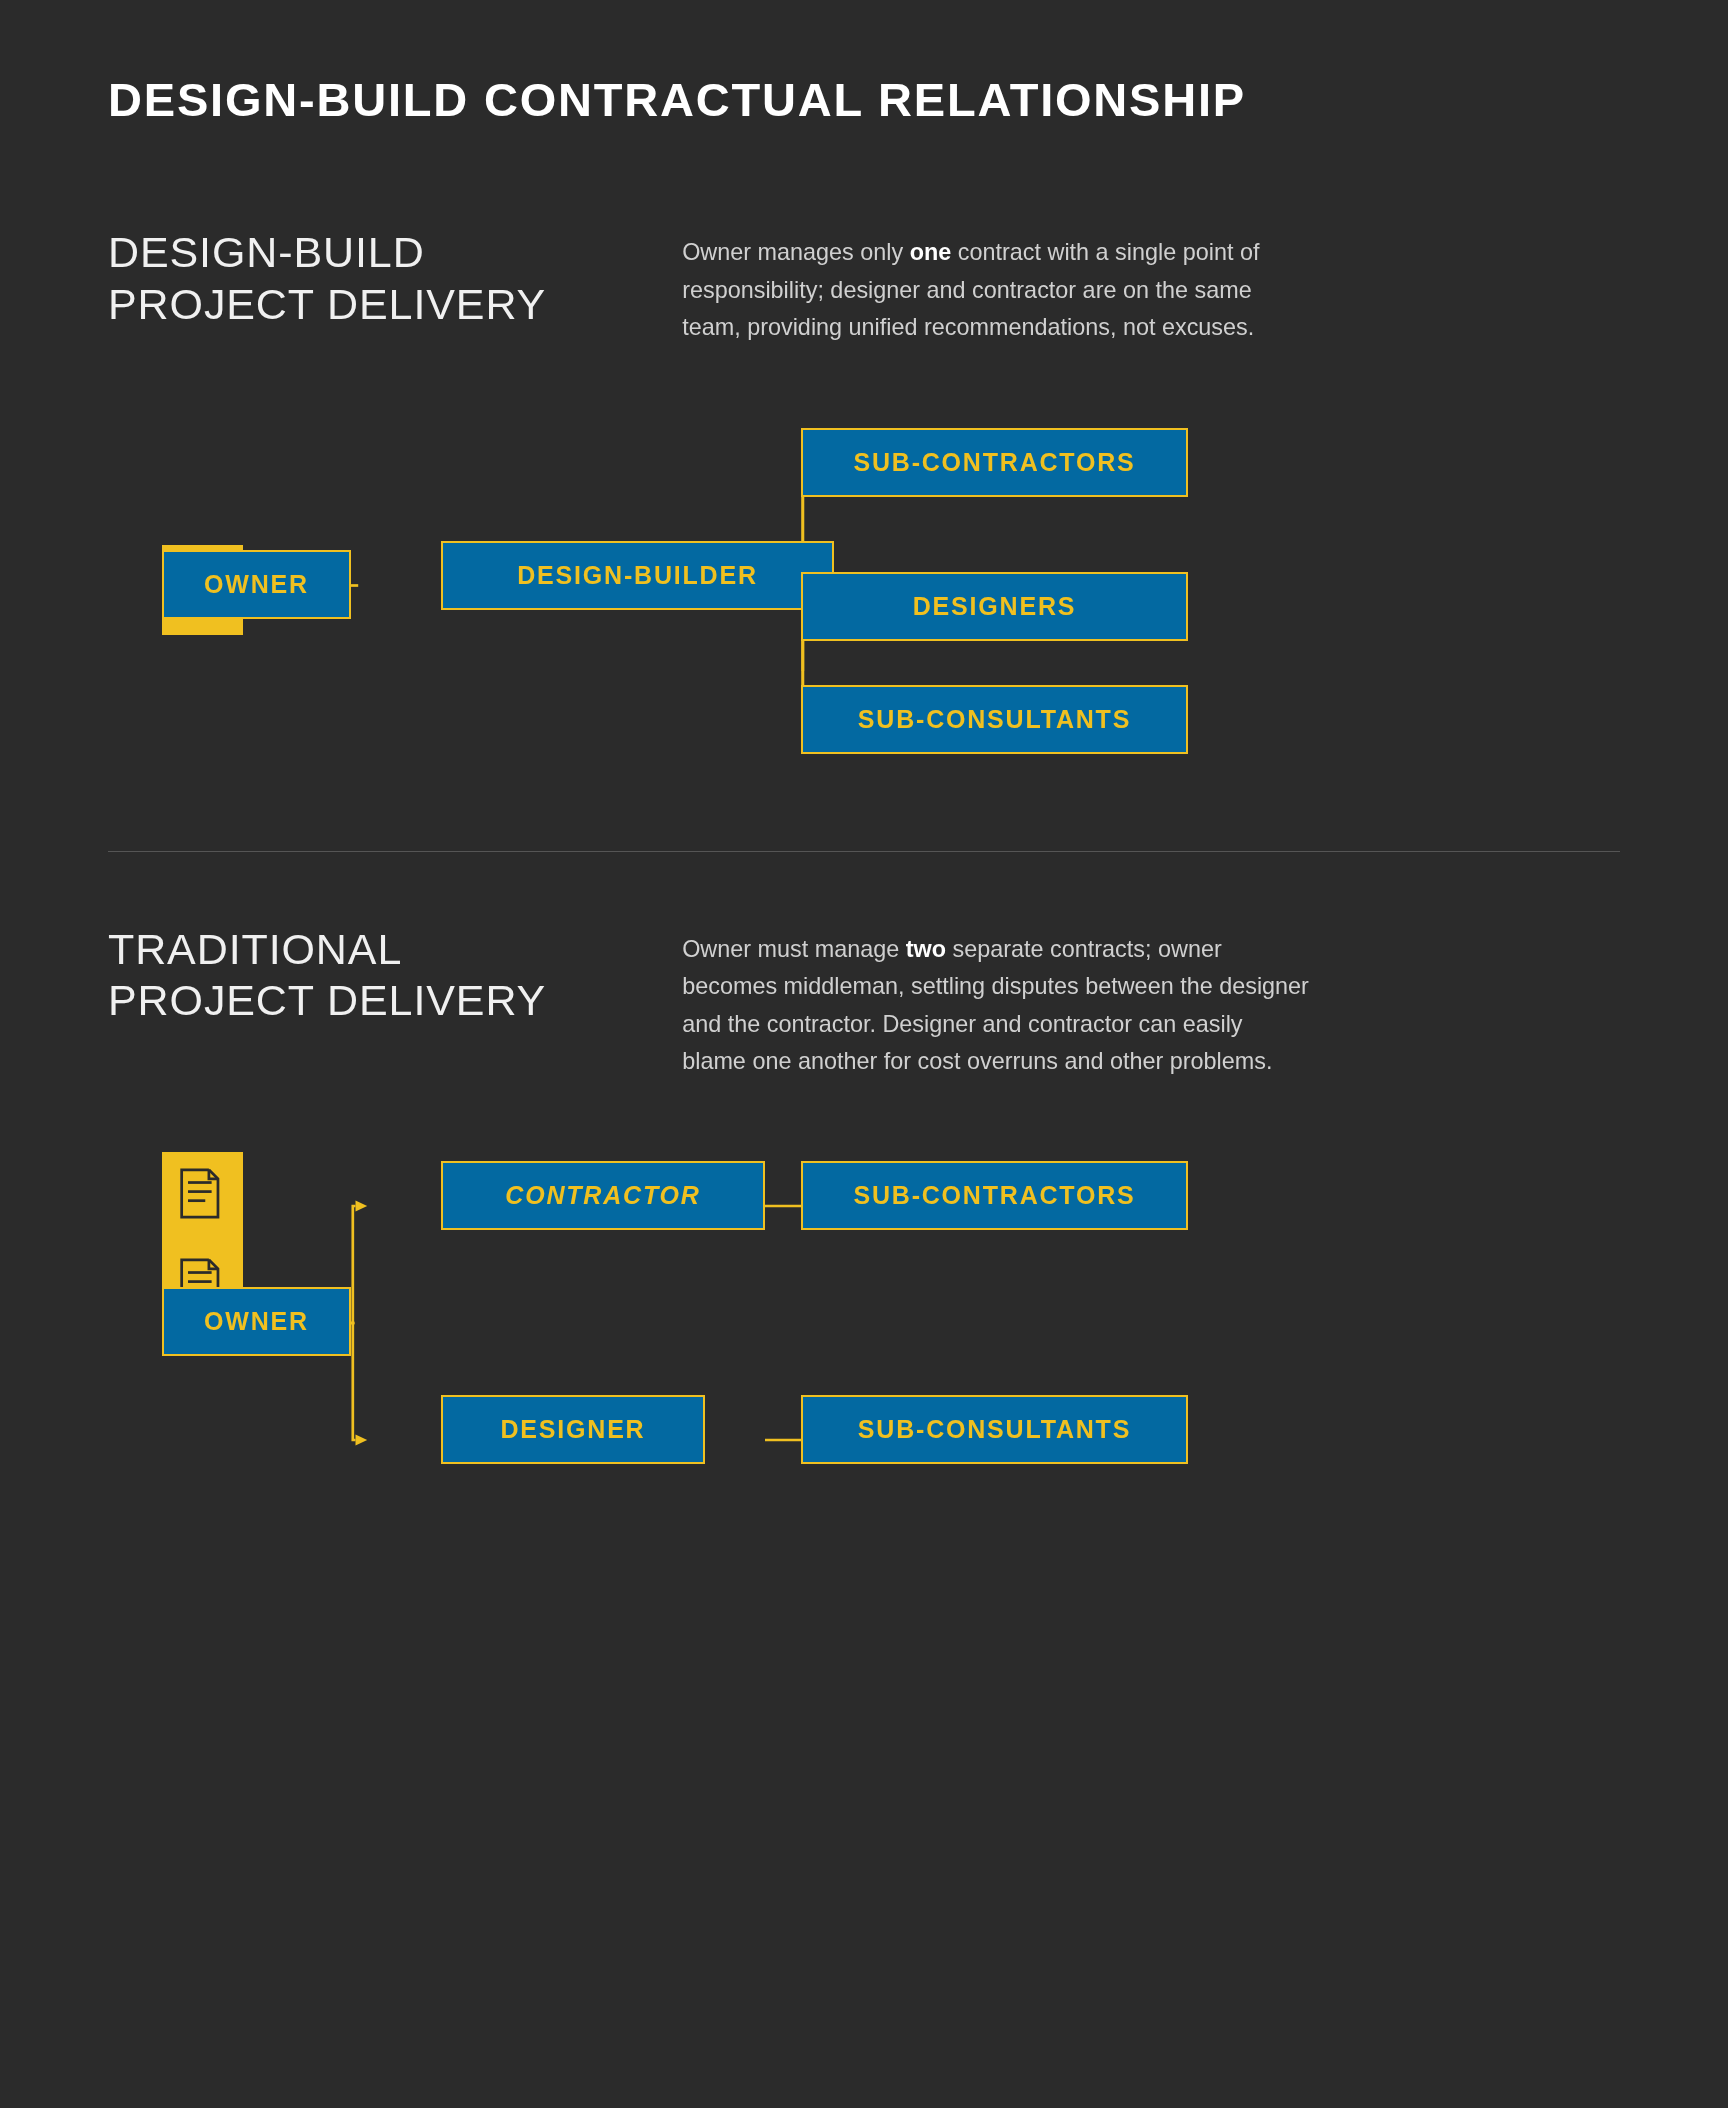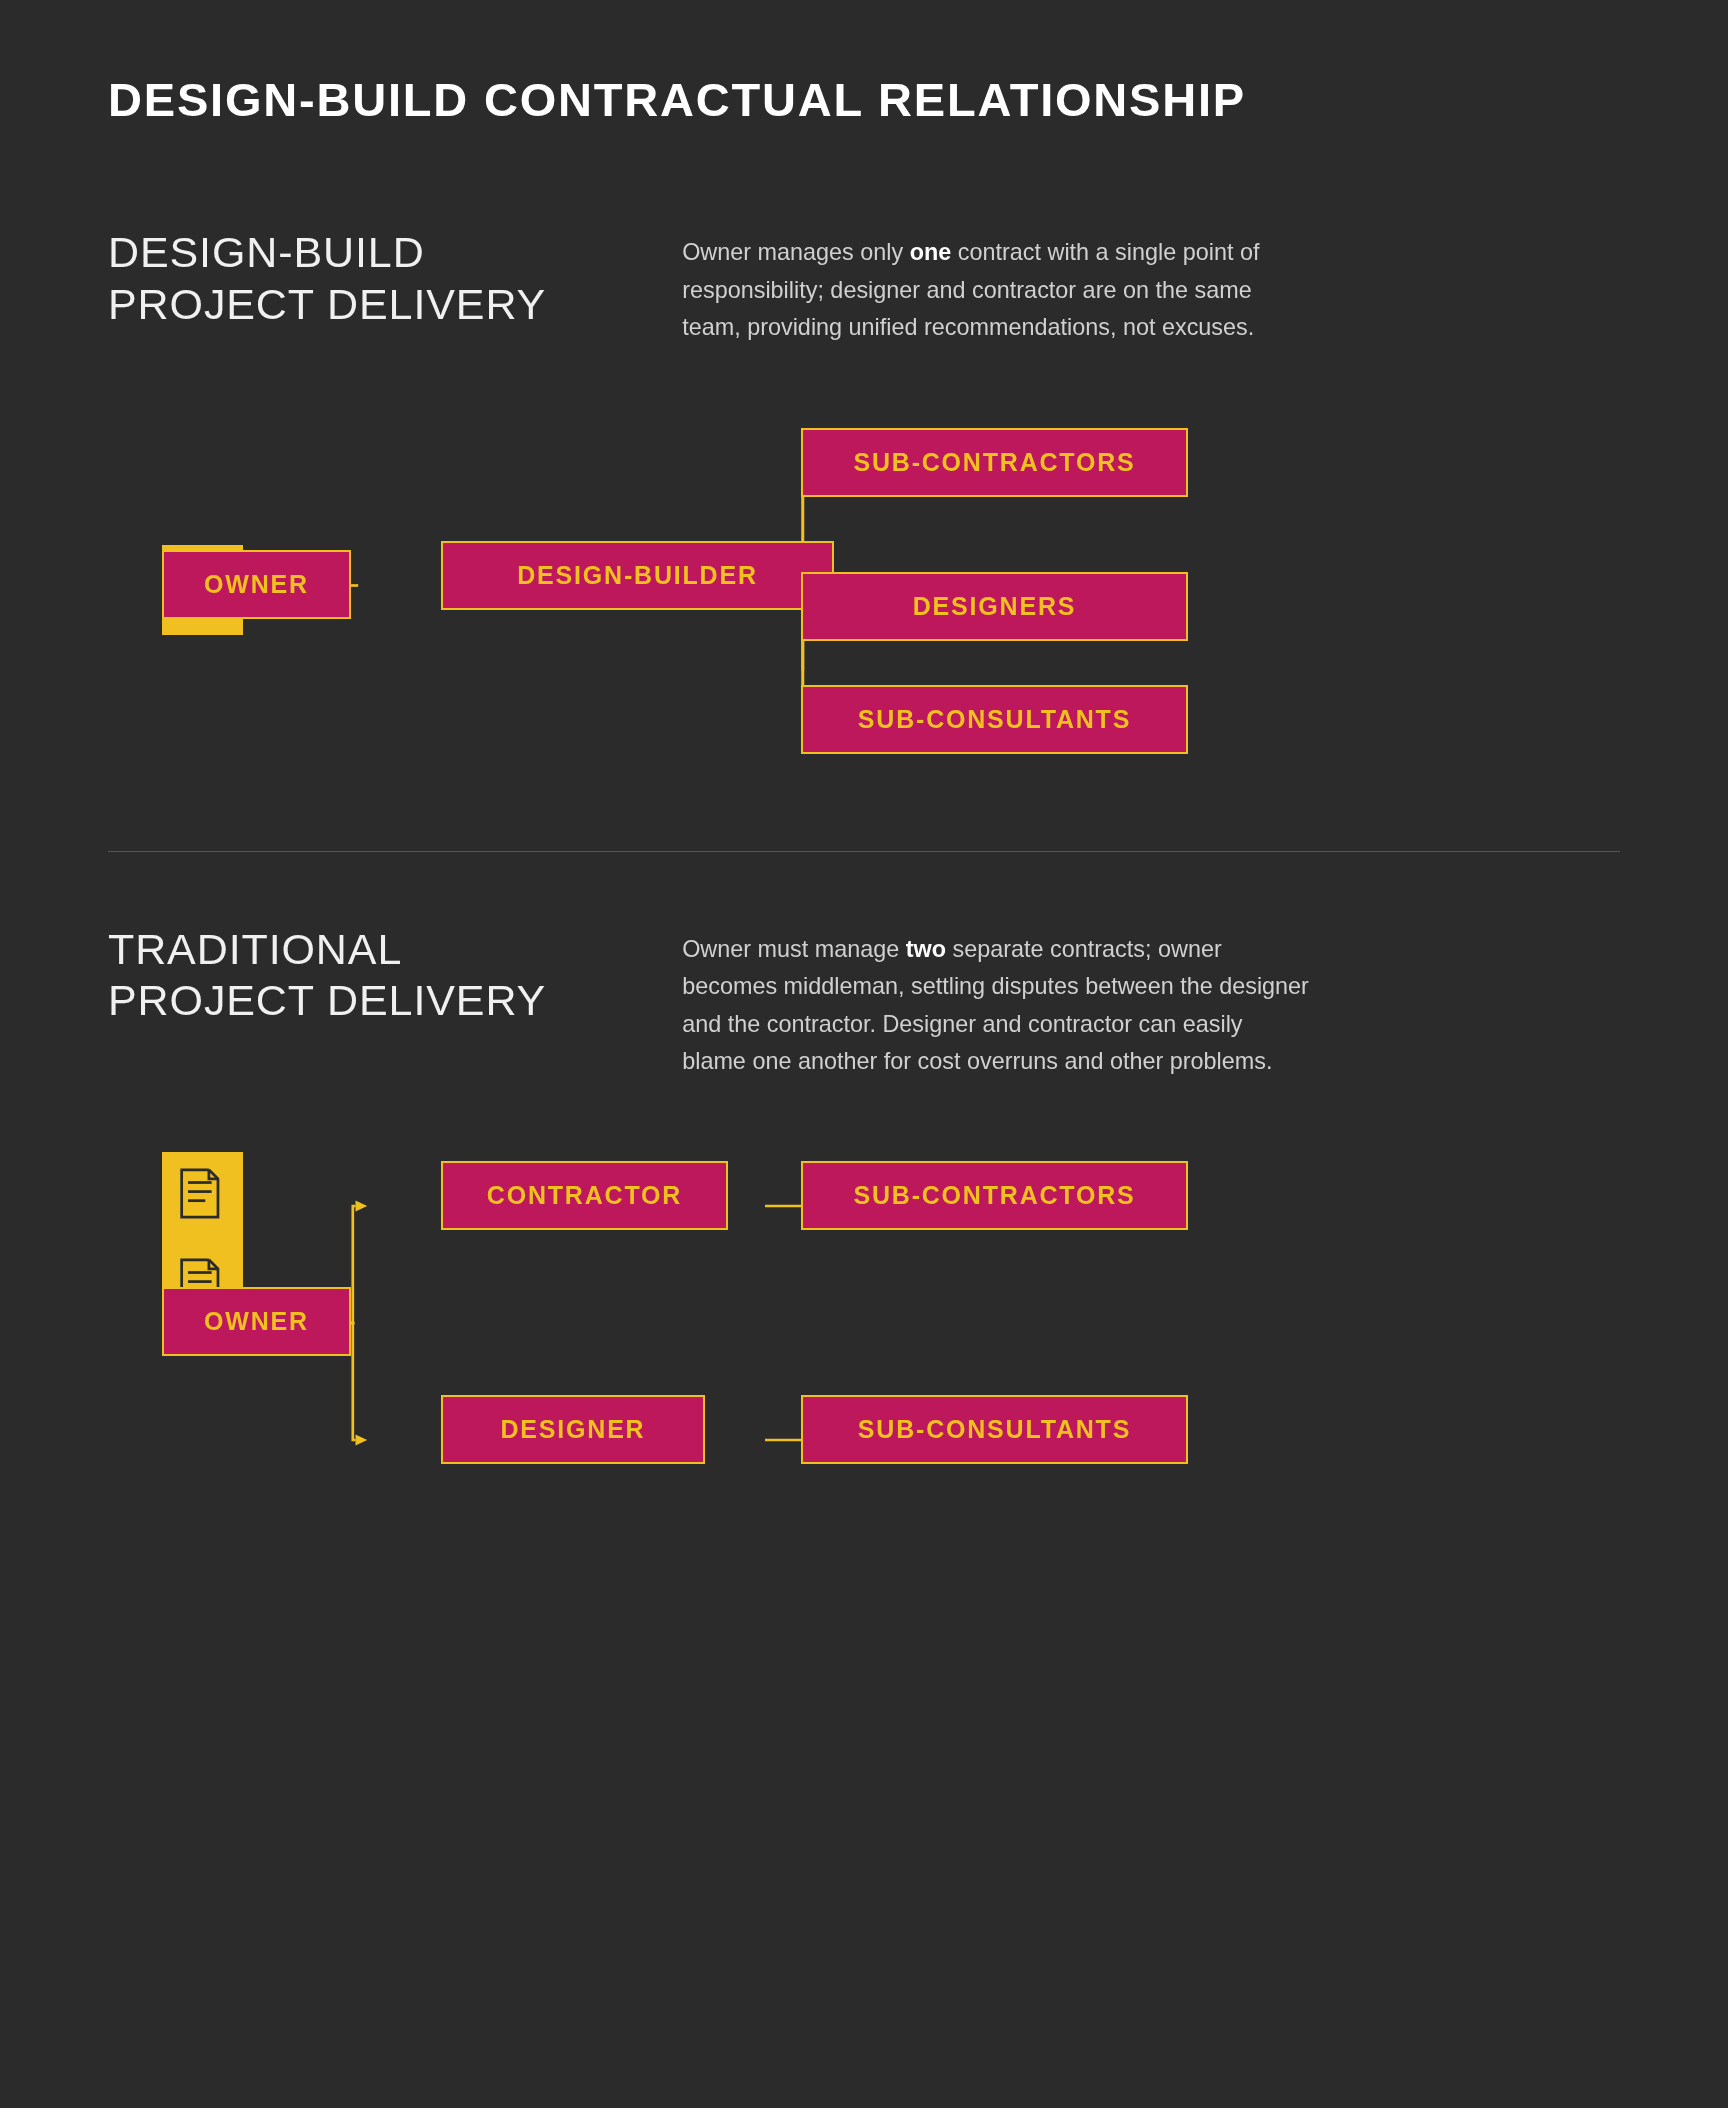--- a/index.html
+++ b/index.html
@@ -80,21 +80,21 @@
     .db-diagram {
       display: flex;
       align-items: center;
       position: relative;
       height: 378px;
       margin-left: 54px;
     }
 
     .node-box {
       border: 2.7px solid #f0c020;
-      background-color: #be185d;
+      background-color: #0369a1;
       padding: 18px 31.5px;
       display: flex;
       align-items: center;
       justify-content: center;
       position: absolute;
     }
 
     .node-label {
       font-size: 25px;
       font-weight: 900;
@@ -179,21 +179,22 @@
     }
 
     .trad-contract-icon-top {
       left: 194px;
       top: 31.5px;
     }
 
     .trad-contractor {
       left: 279px;
       top: 27px;
-      width: 287px;
+      width: 324px;
+      font-style: italic;
     }
 
     .trad-sub-contractors {
       left: 639px;
       top: 27px;
       width: 387px;
     }
 
     .trad-contract-icon-bottom {
       left: 194px;

